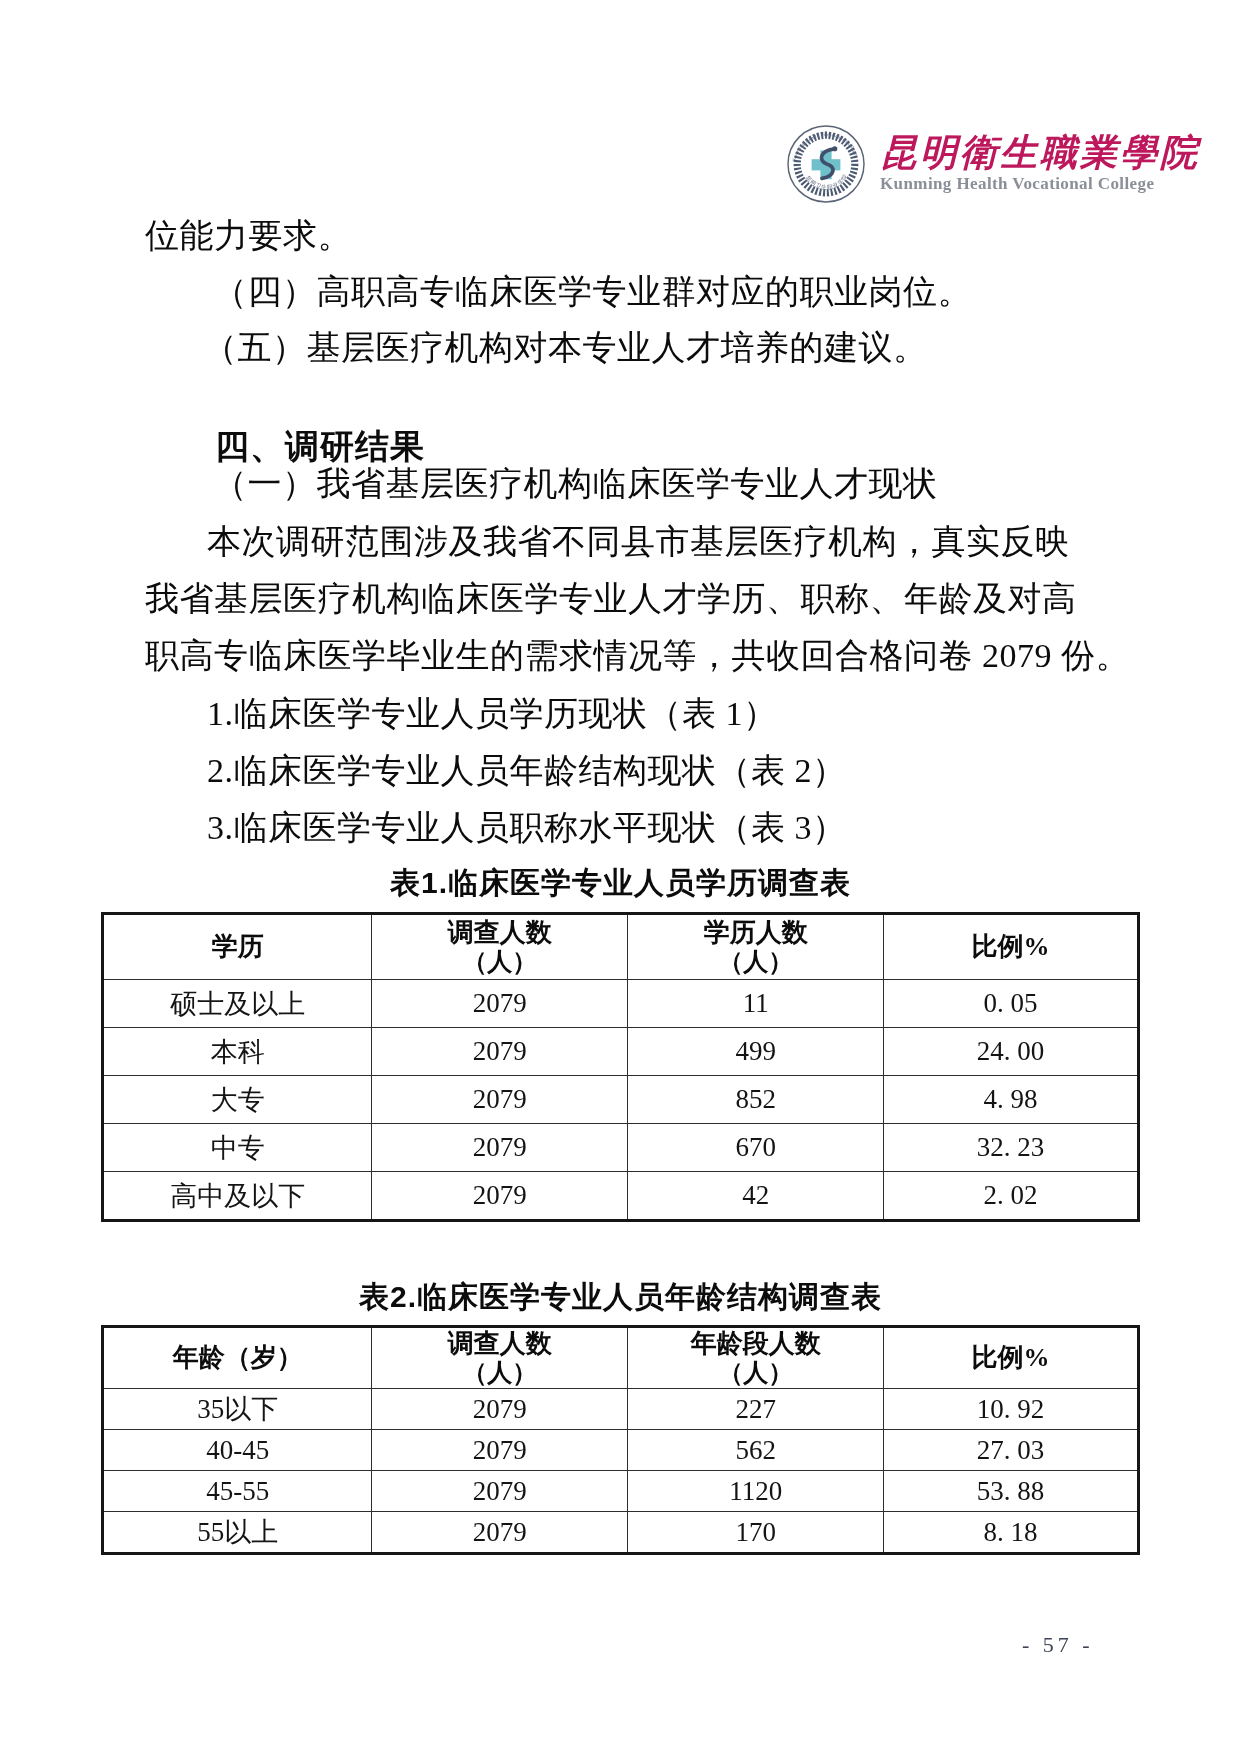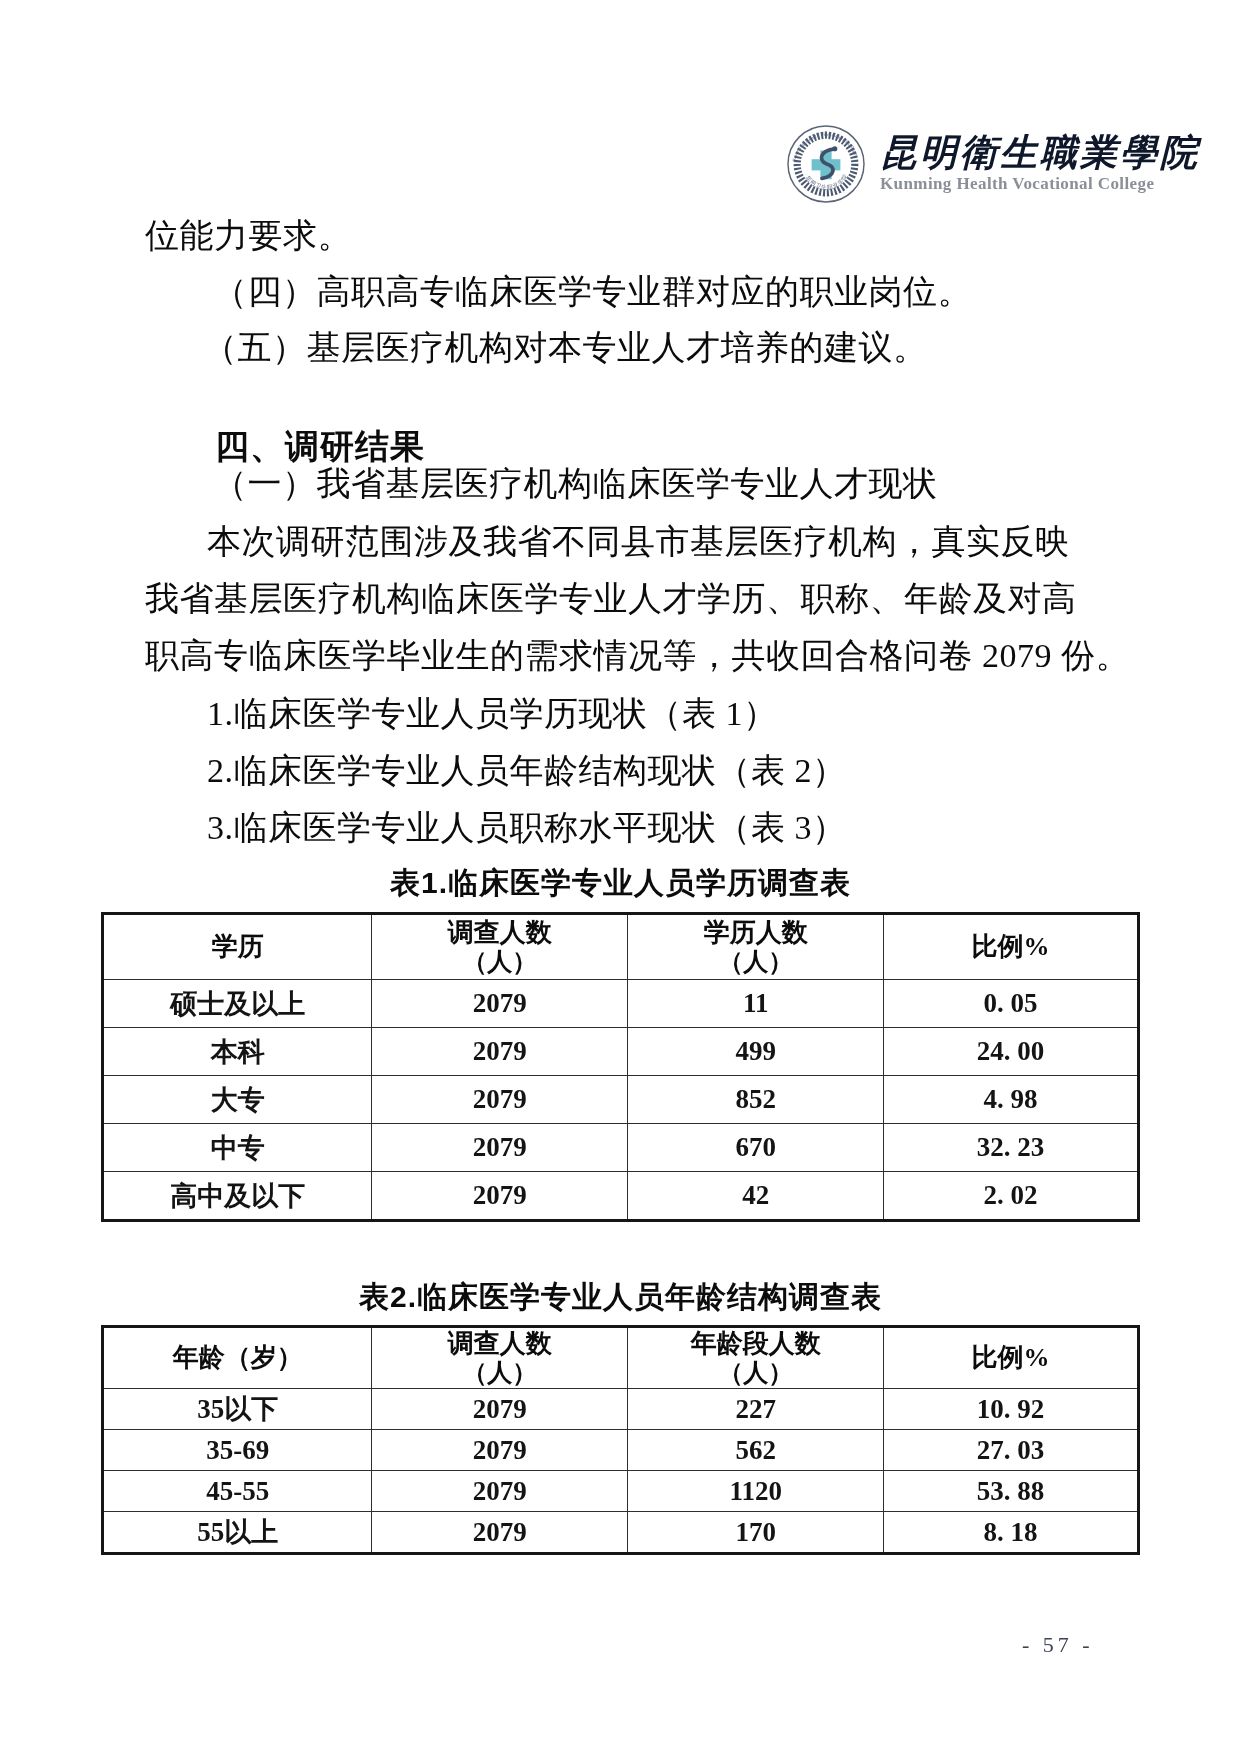--- a/index.html
+++ b/index.html
@@ -12,21 +12,21 @@
     font-family:"Liberation Serif","DejaVu Serif",serif;
     color:#111;
   }
   
   .logo{position:absolute;top:118px;left:786px;width:380px;height:92px;display:flex;align-items:center;}
   .seal{width:80px;height:80px;flex:0 0 80px;}
   .logo-text{margin-left:14px;display:flex;flex-direction:column;justify-content:center;}
   .logo-cn{
     font-family:"Liberation Serif","DejaVu Serif",serif;
     font-style:italic;font-weight:700;
-    font-size:37px;line-height:40px;color:#0f172a;letter-spacing:3px;white-space:nowrap;
+    font-size:37px;line-height:40px;color:#be185d;letter-spacing:3px;white-space:nowrap;
   }
   .logo-en{
     font-family:"Liberation Serif","DejaVu Serif",serif;
     font-weight:700;font-size:17px;line-height:22px;color:#8a8f97;letter-spacing:0.4px;white-space:nowrap;
   }
   
   .tline{position:absolute;font-size:34px;line-height:36px;white-space:nowrap;color:#0c0c0c;letter-spacing:0.5px;}
   .heiti{font-family:"Liberation Sans","DejaVu Sans",sans-serif;font-weight:700;letter-spacing:1px;}
   
   .tbl-title{
@@ -43,21 +43,21 @@
     border:1.6px solid #2e2e2e;
     text-align:center;vertical-align:middle;
     padding:0;overflow:hidden;
   }
   table.doc th{
     font-family:Liberation Serif, serif;
     font-weight:700;font-size:26px;line-height:30px;color:#0c0c0c;margin-top:19px;
   }
   table.doc td{
     font-family:"Liberation Serif","DejaVu Serif",serif;
-    font-weight:700;font-size:27px;color:#141414;
+    font-weight:400;font-size:27px;color:#141414;
   }
   .hsub{font-size:25px;line-height:28px;}
   #table1 th{height:64px;}
   #table1 td{height:47px;}
   #table2 th{height:60px;}
   #table2 td{height:40px;}
   
   .footer{
     position:absolute;top:1632px;left:1022px;
     font-size:22px;color:#3d4352;letter-spacing:4px;white-space:nowrap;
@@ -194,21 +194,21 @@
       </tr>
     </thead>
     <tbody>
       <tr>
         <td>35以下</td>
         <td>2079</td>
         <td>227</td>
         <td>10. 92</td>
       </tr>
       <tr>
-        <td>35-69</td>
+        <td>40-45</td>
         <td>2079</td>
         <td>562</td>
         <td>27. 03</td>
       </tr>
       <tr>
         <td>45-55</td>
         <td>2079</td>
         <td>1120</td>
         <td>53. 88</td>
       </tr>

